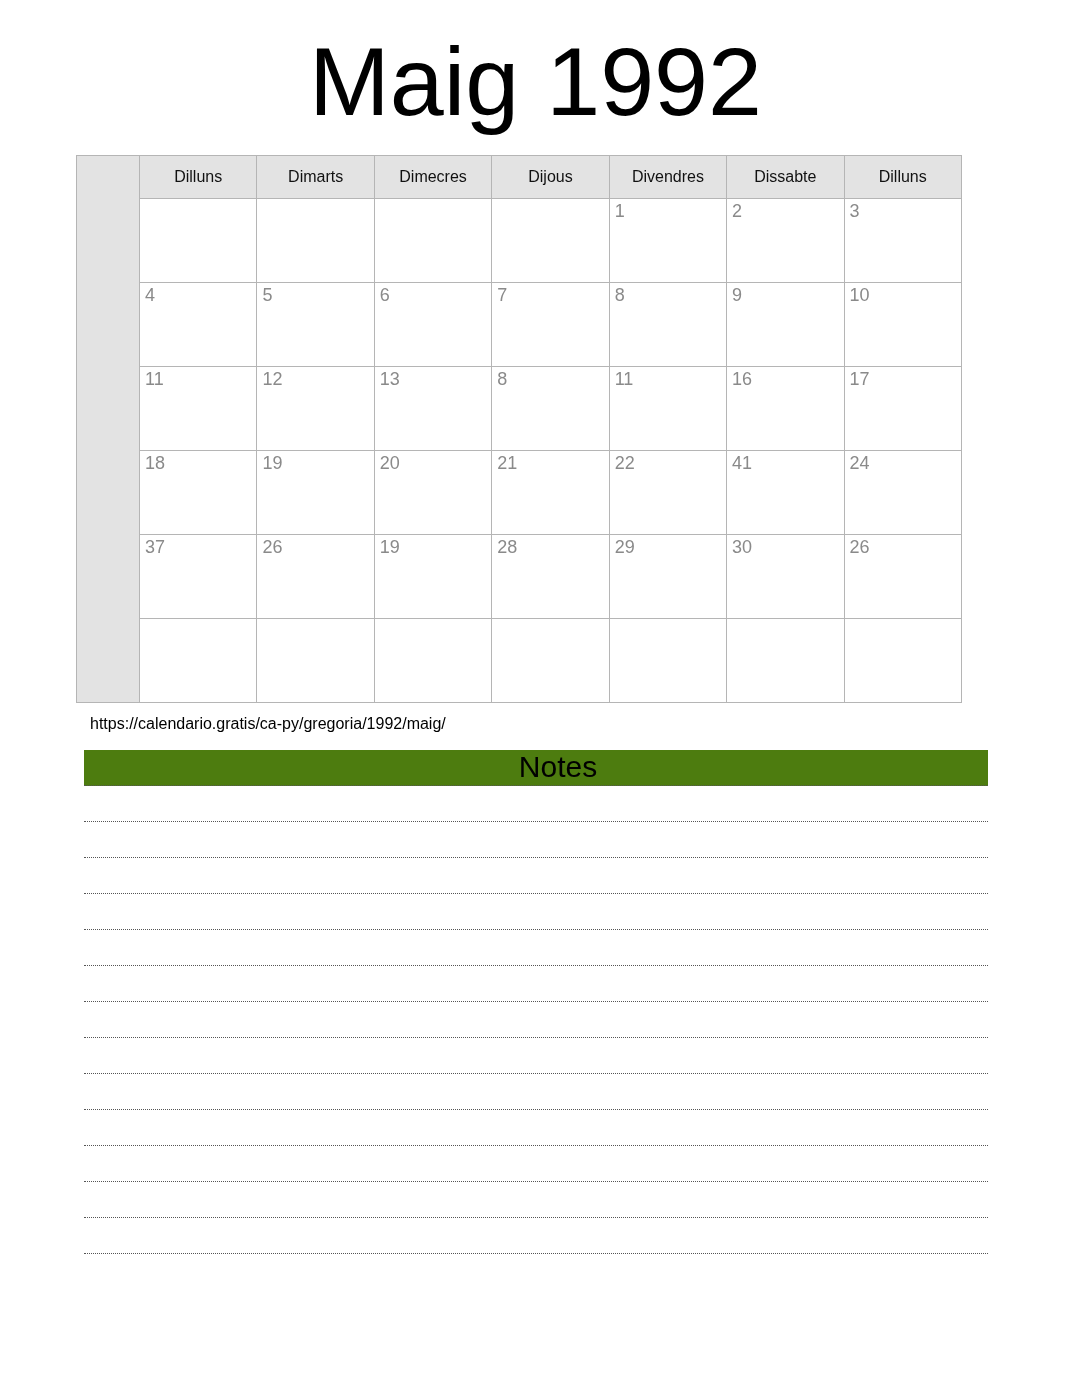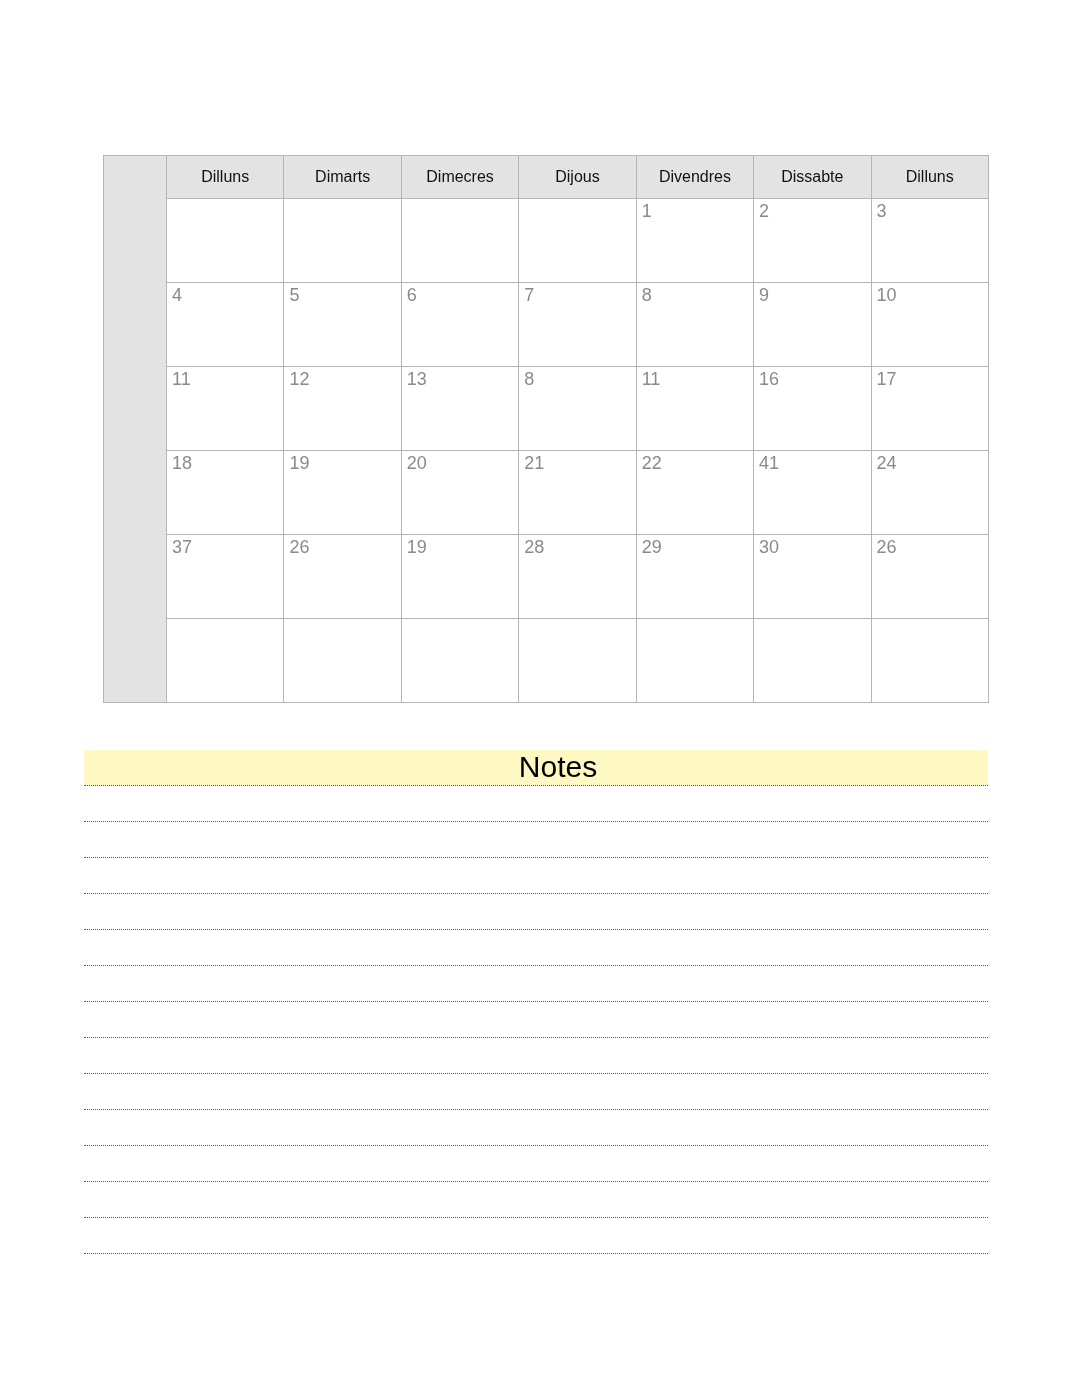--- a/index.html
+++ b/index.html
@@ -20,21 +20,21 @@
     margin: 0;
     text-align: center;
     font-size: 97px;
     font-weight: 400;
     line-height: 1.02;
     color: #000000;
     letter-spacing: 0;
   }
   table.calendar {
     position: absolute;
-    left: 103px;
+    left: 76px;
     top: 155px;
     width: 886px;
     border-collapse: collapse;
     table-layout: fixed;
     border: 1px solid #999999;
   }
   table.calendar th,
   table.calendar td {
     border: 1px solid #b5b5b5;
     overflow: hidden;
@@ -71,21 +71,21 @@
     line-height: 20px;
     color: #000000;
     white-space: nowrap;
   }
   .notes-header {
     position: absolute;
     left: 84px;
     top: 750px;
     width: 904px;
     height: 36px;
-    background: #fef9c3;
+    background: #4d7c0f;
     border-bottom: 1px dotted #555555;
     text-align: center;
     font-size: 30px;
     line-height: 34px;
     color: #000000;
     padding-left: 44px;
   }
   .note-lines {
     position: absolute;
     left: 84px;
@@ -95,20 +95,21 @@
   .note-line {
     height: 36px;
     border-bottom: 1px dotted #555555;
   }
 </style>
 </head>
 <body>
 
 <div class="page">
 
+  <h1 class="title">Maig 1992</h1>
 
   <table class="calendar">
     <colgroup>
       <col class="side">
       <col>
         <col>
         <col>
         <col>
         <col>
         <col>
@@ -175,20 +176,21 @@
         <td class="day"></td>
         <td class="day"></td>
         <td class="day"></td>
         <td class="day"></td>
         <td class="day"></td>
         <td class="day"></td>
       </tr>
     </tbody>
   </table>
 
+  <div class="url">https://calendario.gratis/ca-py/gregoria/1992/maig/</div>
 
   <div class="notes-header">
     <span>Notes</span>
   </div>
 
   <div class="note-lines">
       <div class="note-line"></div>
       <div class="note-line"></div>
       <div class="note-line"></div>
       <div class="note-line"></div>

